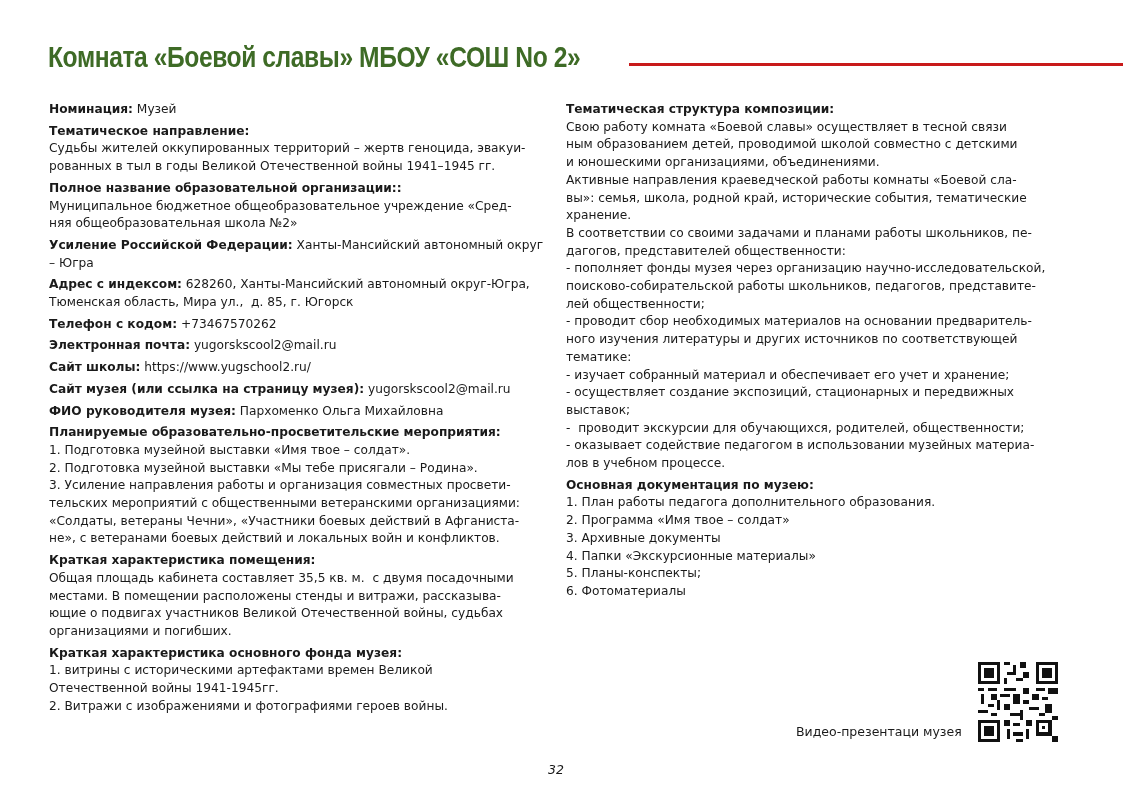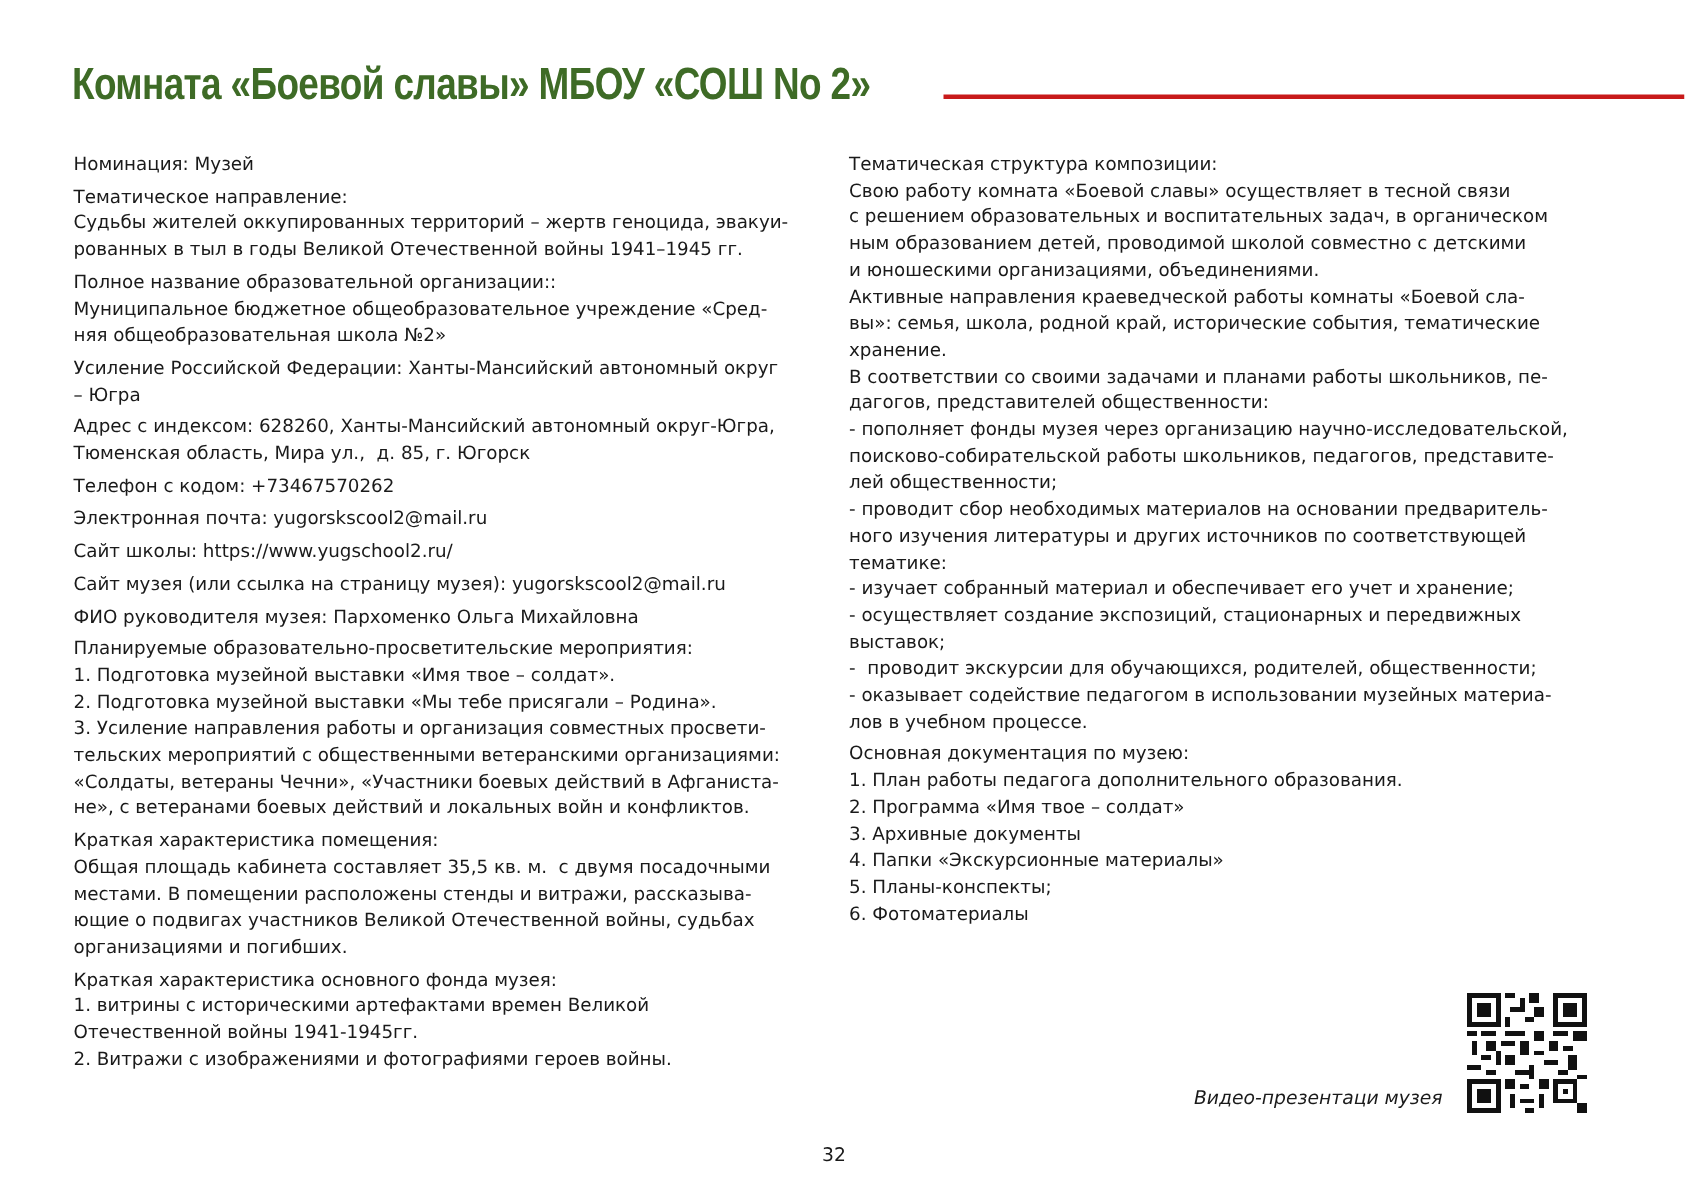--- a/index.html
+++ b/index.html
@@ -7,25 +7,25 @@
          font-family:"DejaVu Sans", sans-serif; color:#1a1a1a; }
   .title { position:absolute; left:48px; top:40px; margin:0;
            font-family:"Liberation Sans", sans-serif; font-weight:bold;
            font-size:30px; color:#3e6b26; letter-spacing:-0.5px;
            transform:scaleX(0.82); transform-origin:left center; white-space:nowrap; }
   .rule { position:absolute; left:629px; top:63px; width:494px; height:3px; background:#c81a1a; }
   .col { position:absolute; top:101px; font-size:12.2px; line-height:17.7px; }
   .col.left { left:49px; width:505px; }
   .col.right { left:566px; width:510px; }
   .block { margin:0 0 4px 0; }
-  .lbl { font-weight:normal; }
+  .lbl { font-weight:bold; }
   .line { display:block; white-space:pre; }
-  .qr-caption { position:absolute; left:796px; top:724px; font-style:italic; font-size:12.5px; }
+  .qr-caption { position:absolute; left:796px; top:724px; font-size:12.5px; }
   .qr { position:absolute; left:978px; top:662px; width:80px; height:80px; }
-  .pageno { position:absolute; left:548px; top:762px; font-size:12.5px; }
+  .pageno { position:absolute; left:548px; top:762px; font-size:12.5px;font-style:italic; }
 </style>
 </head>
 <body>
 
 <h1 class="title">Комната «Боевой славы» МБОУ «СОШ No 2»</h1>
 <div class="rule"></div>
 
 <div class="col left">
   <div class="block">
     <span class="lbl">Номинация:</span><span> Музей</span>
@@ -84,21 +84,20 @@
     <span class="line">1. витрины с историческими артефактами времен Великой</span>
     <span class="line">Отечественной войны 1941-1945гг.</span>
     <span class="line">2. Витражи с изображениями и фотографиями героев войны.</span>
   </div>
 </div>
 
 <div class="col right">
   <div class="block">
     <span class="line lbl">Тематическая структура композиции:</span>
     <span class="line">Свою работу комната «Боевой славы» осуществляет в тесной связи</span>
-    <span class="line">с решением образовательных и воспитательных задач, в органическом</span>
     <span class="line">ным образованием детей, проводимой школой совместно с детскими</span>
     <span class="line">и юношескими организациями, объединениями.</span>
     <span class="line">Активные направления краеведческой работы комнаты «Боевой сла-</span>
     <span class="line">вы»: семья, школа, родной край, исторические события, тематические</span>
     <span class="line">хранение.</span>
     <span class="line">В соответствии со своими задачами и планами работы школьников, пе-</span>
     <span class="line">дагогов, представителей общественности:</span>
     <span class="line">- пополняет фонды музея через организацию научно-исследовательской,</span>
     <span class="line">поисково-собирательской работы школьников, педагогов, представите-</span>
     <span class="line">лей общественности;</span>

